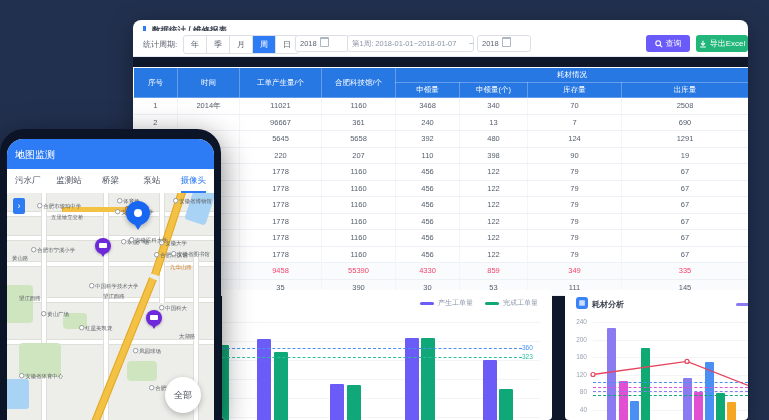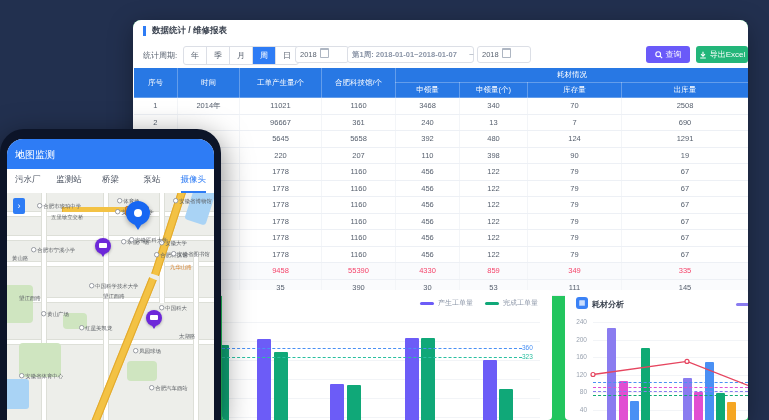--- a/index.html
+++ b/index.html
@@ -2,34 +2,34 @@
 <html><head>
 <meta charset="utf-8">
 <style>
   html,body{margin:0;padding:0;}
   body{width:769px;height:420px;overflow:hidden;background:#22304f;
        font-family:"Liberation Sans","DejaVu Sans",sans-serif;}
   #stage{position:relative;width:769px;height:420px;overflow:hidden;}
 
   
   .card{position:absolute;left:133px;top:20px;width:615px;height:400px;
-        background:#22c55e;border-radius:8px 8px 0 0;box-shadow:0 6px 24px rgba(0,0,0,.35);overflow:hidden;}
+        background:#0f172a;border-radius:8px 8px 0 0;box-shadow:0 6px 24px rgba(0,0,0,.35);overflow:hidden;}
   .crumb{position:absolute;left:0;top:0;width:615px;height:22px;background:#fff;border-bottom:1px solid #e7eaf0;}
   .crumb-accent{position:absolute;left:10px;top:6px;width:3px;height:10px;background:#2e7cf5;}
   .crumb-text{position:absolute;left:19px;top:5px;font-size:8.5px;color:#39414e;font-weight:bold;}
-  .filterbar{position:absolute;left:0;top:22px;width:615px;height:25px;background:#fff;border-bottom:1px solid #e7eaf0;}
+  .filterbar{position:absolute;left:0;top:11px;width:615px;height:25px;background:#fff;border-bottom:1px solid #e7eaf0;}
   .f-label{position:absolute;left:10px;top:8px;font-size:8px;color:#5a6370;}
   .segwrap{position:absolute;left:50px;top:4px;height:17px;display:flex;border:1px solid #dcdfe6;border-radius:3px;overflow:hidden;background:#fff;}
   .seg{width:22px;height:17px;line-height:17px;text-align:center;font-size:8px;color:#5a6370;border-right:1px solid #dcdfe6;cursor:pointer;}
   .seg:last-child{border-right:none;}
   .seg.active{background:#2e7cf5;color:#fff;}
   .pick{position:absolute;top:4px;height:15px;border:1px solid #dcdfe6;border-radius:3px;background:#fff;
         font-size:7.5px;color:#5a6370;line-height:15px;padding:0 4px;white-space:nowrap;overflow:hidden;}
   .cal{display:inline-block;width:7px;height:7px;border:1px solid #aeb6c2;border-top:2px solid #aeb6c2;border-radius:1px;vertical-align:-1px;margin-left:3px;}
-  .rangepick{color:#8a94a6;font-weight:bold;}
+  .rangepick{color:#8a94a6;}
   .tilde{position:absolute;top:8px;font-size:8px;color:#8a94a6;}
   .btn{position:absolute;top:4px;height:17px;border-radius:3px;color:#fff;font-size:8px;line-height:17px;
        text-align:center;cursor:pointer;display:flex;align-items:center;justify-content:center;gap:3px;}
   .btn-query{left:513px;width:44px;background:#6a5af9;}
   .btn-export{left:563px;width:52px;background:#23b67a;}
 
   
   .tablewrap{position:absolute;left:0;top:47px;width:615px;background:#fff;}
   table{border-collapse:collapse;table-layout:fixed;width:615px;}
   thead th{background:#2878e4;color:#fff;font-size:7.5px;font-weight:normal;border:1px solid rgba(255,255,255,.28);height:14px;padding:0;}
@@ -56,21 +56,21 @@
 
   
   .phone{position:absolute;left:0;top:129px;width:221px;height:291px;background:#0c1428;
          border-radius:24px 24px 0 0;box-shadow:0 8px 30px rgba(0,0,0,.5);}
   .screen{position:absolute;left:7px;top:10px;width:207px;height:281px;background:#fff;
           border-radius:16px 16px 0 0;overflow:hidden;}
   .p-header{position:absolute;left:0;top:0;width:207px;height:30px;background:#2e7cf5;}
   .p-back{position:absolute;left:10px;top:6px;color:#fff;font-size:14px;line-height:18px;cursor:pointer;}
   .p-title{position:absolute;left:8px;top:9px;width:207px;text-align:left;color:#fff;font-size:10px;}
   .p-tabs{position:absolute;left:0;top:30px;width:207px;height:24px;background:#fff;display:flex;
-          border-bottom:1px solid #eceff3;font-family:Liberation Mono, monospace;}
+          border-bottom:1px solid #eceff3;}
   .p-tab{flex:1;text-align:center;font-size:8.5px;color:#4a5260;line-height:23px;position:relative;cursor:pointer;}
   .p-tab.active{color:#2e7cf5;}
   .p-tab.active::after{content:"";position:absolute;left:20%;right:20%;bottom:0;height:2px;background:#2e7cf5;}
   .map{position:absolute;left:0;top:54px;width:207px;height:227px;background:#edeeea;overflow:hidden;}
   .r-h{position:absolute;height:4px;background:#fff;border-top:1px solid #dddfd8;border-bottom:1px solid #dddfd8;}
   .r-v{position:absolute;width:4px;background:#fff;border-left:1px solid #dddfd8;border-right:1px solid #dddfd8;}
   .r-y{position:absolute;background:#f3c244;border-left:1px solid #e2a92d;border-right:1px solid #e2a92d;}
   .park{position:absolute;background:#cfe5c0;border-radius:4px;}
   .water{position:absolute;background:#a9d3f5;border-radius:3px;}
   .maplabel{position:absolute;font-size:6px;color:#5d6166;white-space:nowrap;transform:scale(.9);transform-origin:left top;}
@@ -420,16 +420,17 @@
             <div class="maplabel" style="left: 12px; top: 180px;"><span class="dot"></span>安徽省体育中心</div>
             <div class="maplabel" style="left: 142px; top: 192px;"><span class="dot"></span>合肥汽车西站</div>
           </div>
         <div class="roadbadge" style="left:118px;top:13px;">三里庵</div>
         <div id="mapmarkers">
             <div class="pin-cam" style="left: 88px; top: 45px;"></div>
             <div class="pin-cam" style="left: 139px; top: 117px;"></div>
             <div class="pin-blue" style="left: 119px; top: 8px;"></div>
           </div>
         <div class="expand-btn">›</div>
+        <div class="all-btn">全部</div>
       </div>
     </div>
   </div>
 </div>
 
 </body></html>

